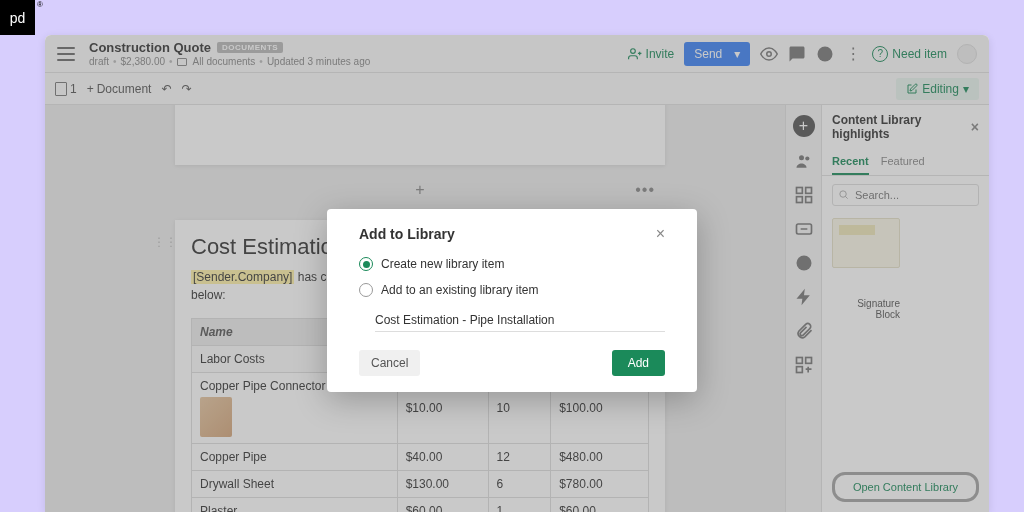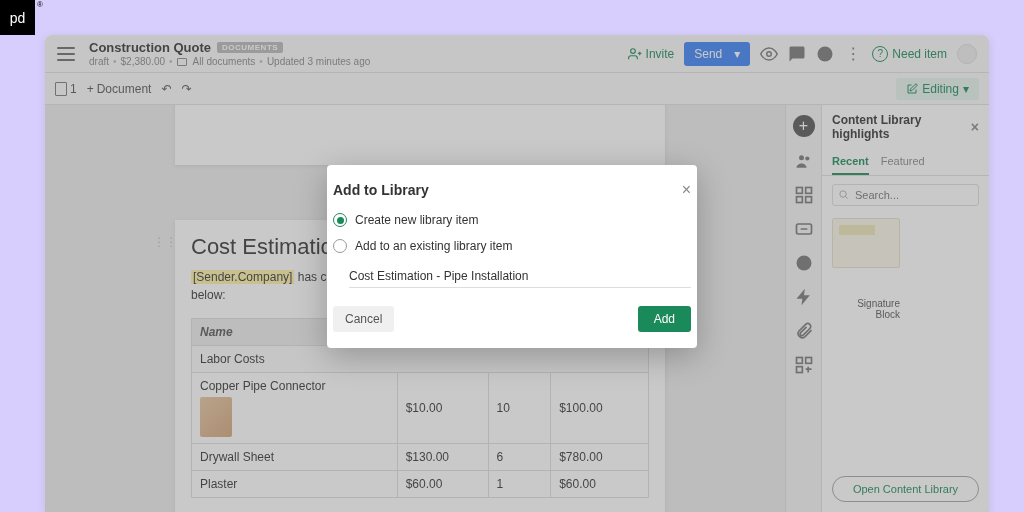--- a/index.html
+++ b/index.html
@@ -62,23 +62,23 @@
 .rs-tab.active { color:#1b8a5a; border-bottom:2px solid #1b8a5a; font-weight:600; }
 .rs-search { margin:8px 10px; position:relative; }
 .rs-search input { width:100%; border:1px solid #ddd; border-radius:3px; padding:4px 6px 4px 22px; font-size:11px; outline:none; }
 .rs-search-ico { position:absolute; left:6px; top:5px; width:11px; height:11px; color:#aaa; }
 .rs-items { padding:4px 10px; }
 .rs-item { width:68px; }
 .rs-thumb { width:68px; height:50px; background:#faf7e8; border:1px solid #e5e0c8; border-radius:2px; margin-bottom:30px; position:relative; }
 .rs-thumb::after { content:""; position:absolute; left:6px; top:6px; width:36px; height:10px; background:#efe7b8; }
 .rs-label { font-size:10px; color:#555; text-align:right; font-weight:500; }
 .rs-foot { margin-top:auto; padding:10px; }
-.rs-open { width:100%; border:1px solid #a3a3a3; color:#1b8a5a; background:#fff; font-size:11px; padding:6px; border-radius:13px; cursor:pointer; font-weight:500; }
+.rs-open { width:100%; border:3px solid #a3a3a3; color:#1b8a5a; background:#fff; font-size:11px; padding:6px; border-radius:13px; cursor:pointer; font-weight:500; }
 .modal-backdrop { position:absolute; inset:0; display:flex; align-items:flex-start; justify-content:center; z-index:20; padding-top:165px; pointer-events:none; }
-.modal { width:370px; background:#fff; border-radius:4px; box-shadow:0 8px 32px rgba(0,0,0,0.25); padding:16px 6px; pointer-events:auto; }
+.modal { width:370px; background:#fff; border-radius:4px; box-shadow:0 8px 32px rgba(0,0,0,0.25); padding:16px 32px; pointer-events:auto;margin-top:44px; }
 .modal-head { display:flex; justify-content:space-between; align-items:center; margin-bottom:14px; }
 .modal-title { font-size:14px; font-weight:600; color:#333; }
 .modal-x { cursor:pointer; color:#888; font-size:16px; background:none; border:none; }
 .radio-row { display:flex; align-items:center; gap:8px; font-size:12px; color:#333; margin-bottom:12px; cursor:pointer; }
 .radio { width:14px; height:14px; border:1.5px solid #999; border-radius:50%; position:relative; flex-shrink:0; }
 .radio.checked { border-color:#1b8a5a; }
 .radio.checked::after { content:""; position:absolute; inset:2.5px; background:#1b8a5a; border-radius:50%; }
 .modal-input { width:calc(100% - 16px); margin-left:16px; border:none; border-bottom:1px solid #ddd; padding:4px 0; font-size:12px; color:#333; outline:none; margin-bottom:18px; }
 .modal-actions { display:flex; justify-content:space-between; align-items:center; }
 .btn-cancel { background:#f0f0f0; border:none; padding:6px 12px; font-size:12px; border-radius:3px; cursor:pointer; color:#555; }
@@ -204,20 +204,26 @@
               <tr class="cat-row">
                 <td colspan="4">Labor Costs</td>
               </tr>
               <tr>
                 <td>Copper Pipe Connector<div class="prod-img"></div></td>
                 <td class="num">$10.00</td>
                 <td class="num">10</td>
                 <td class="num">$100.00</td>
               </tr>
               <tr>
+                <td>Copper Pipe</td>
+                <td class="num">$40.00</td>
+                <td class="num">12</td>
+                <td class="num">$480.00</td>
+              </tr>
+              <tr>
                 <td>Drywall Sheet</td>
                 <td class="num">$130.00</td>
                 <td class="num">6</td>
                 <td class="num">$780.00</td>
               </tr>
               <tr>
                 <td>Plaster</td>
                 <td class="num">$60.00</td>
                 <td class="num">1</td>
                 <td class="num">$60.00</td>

